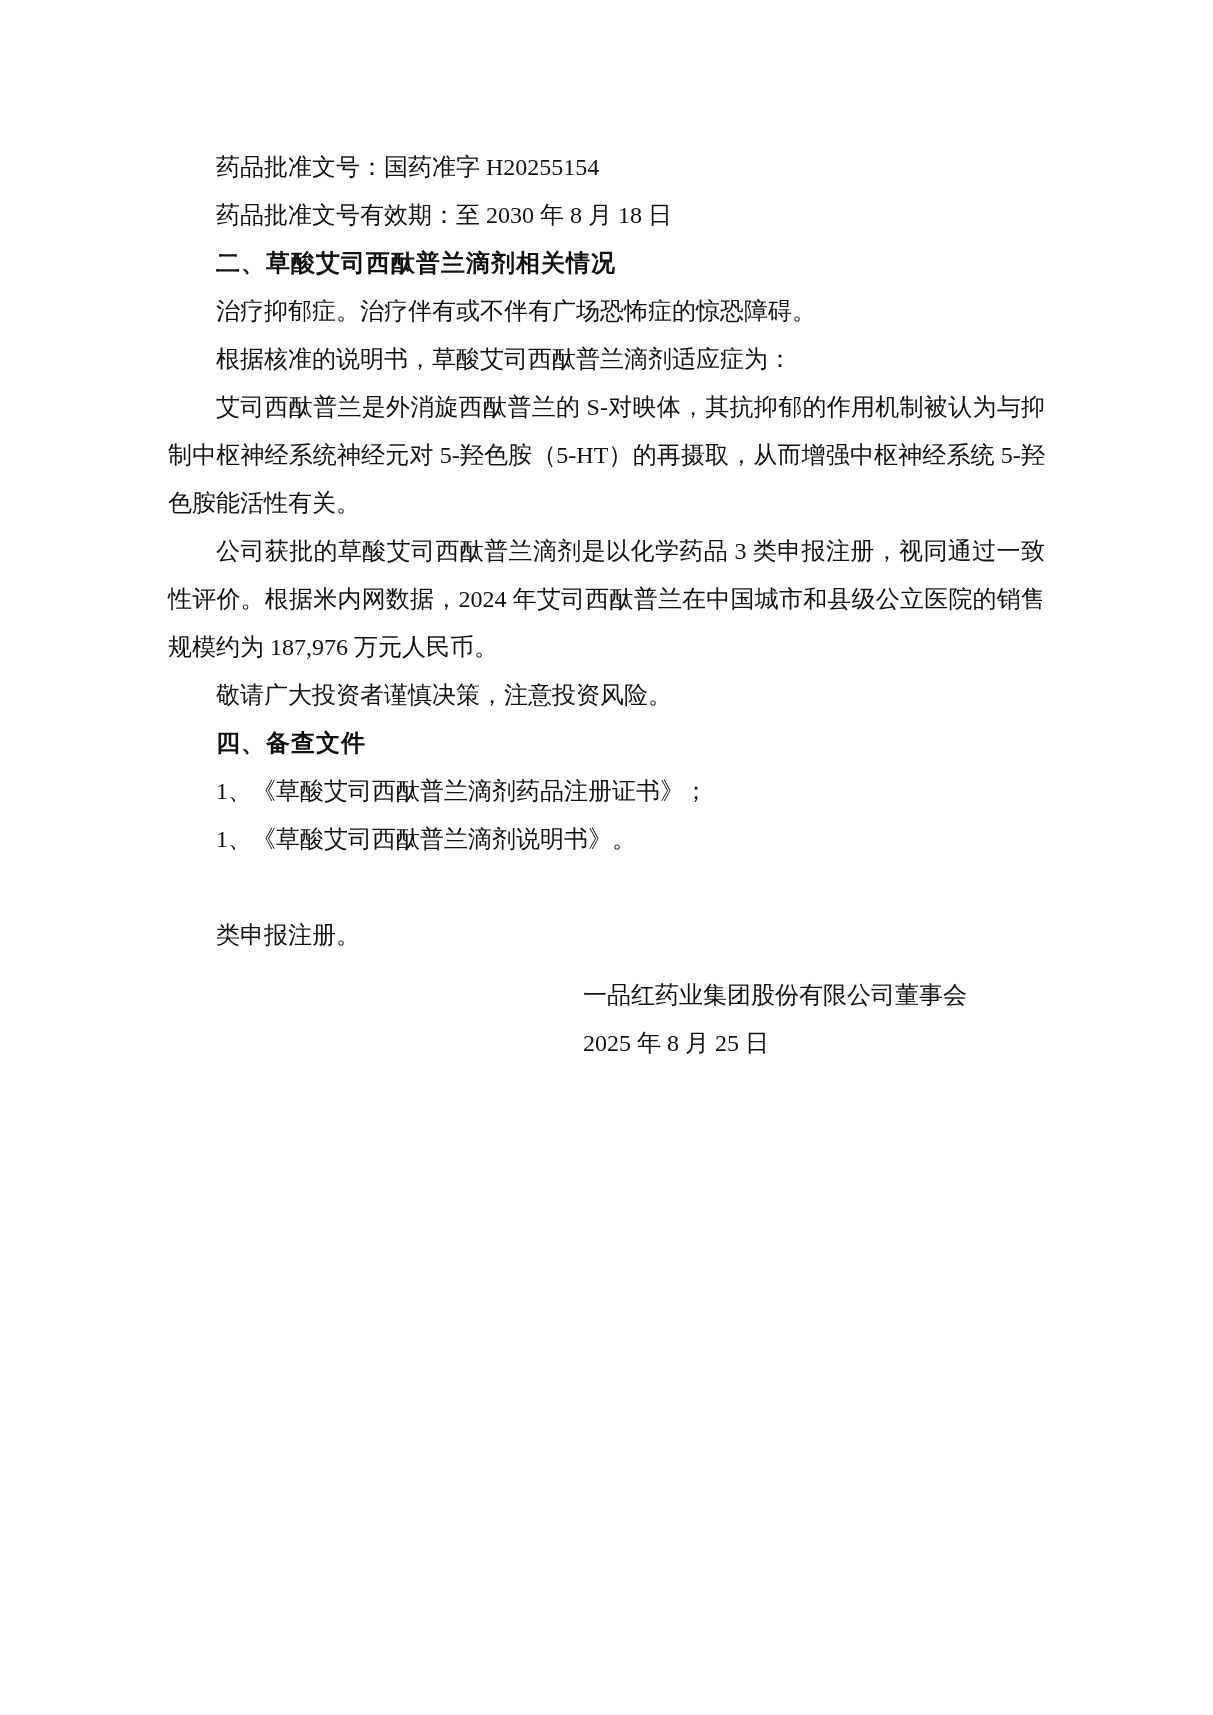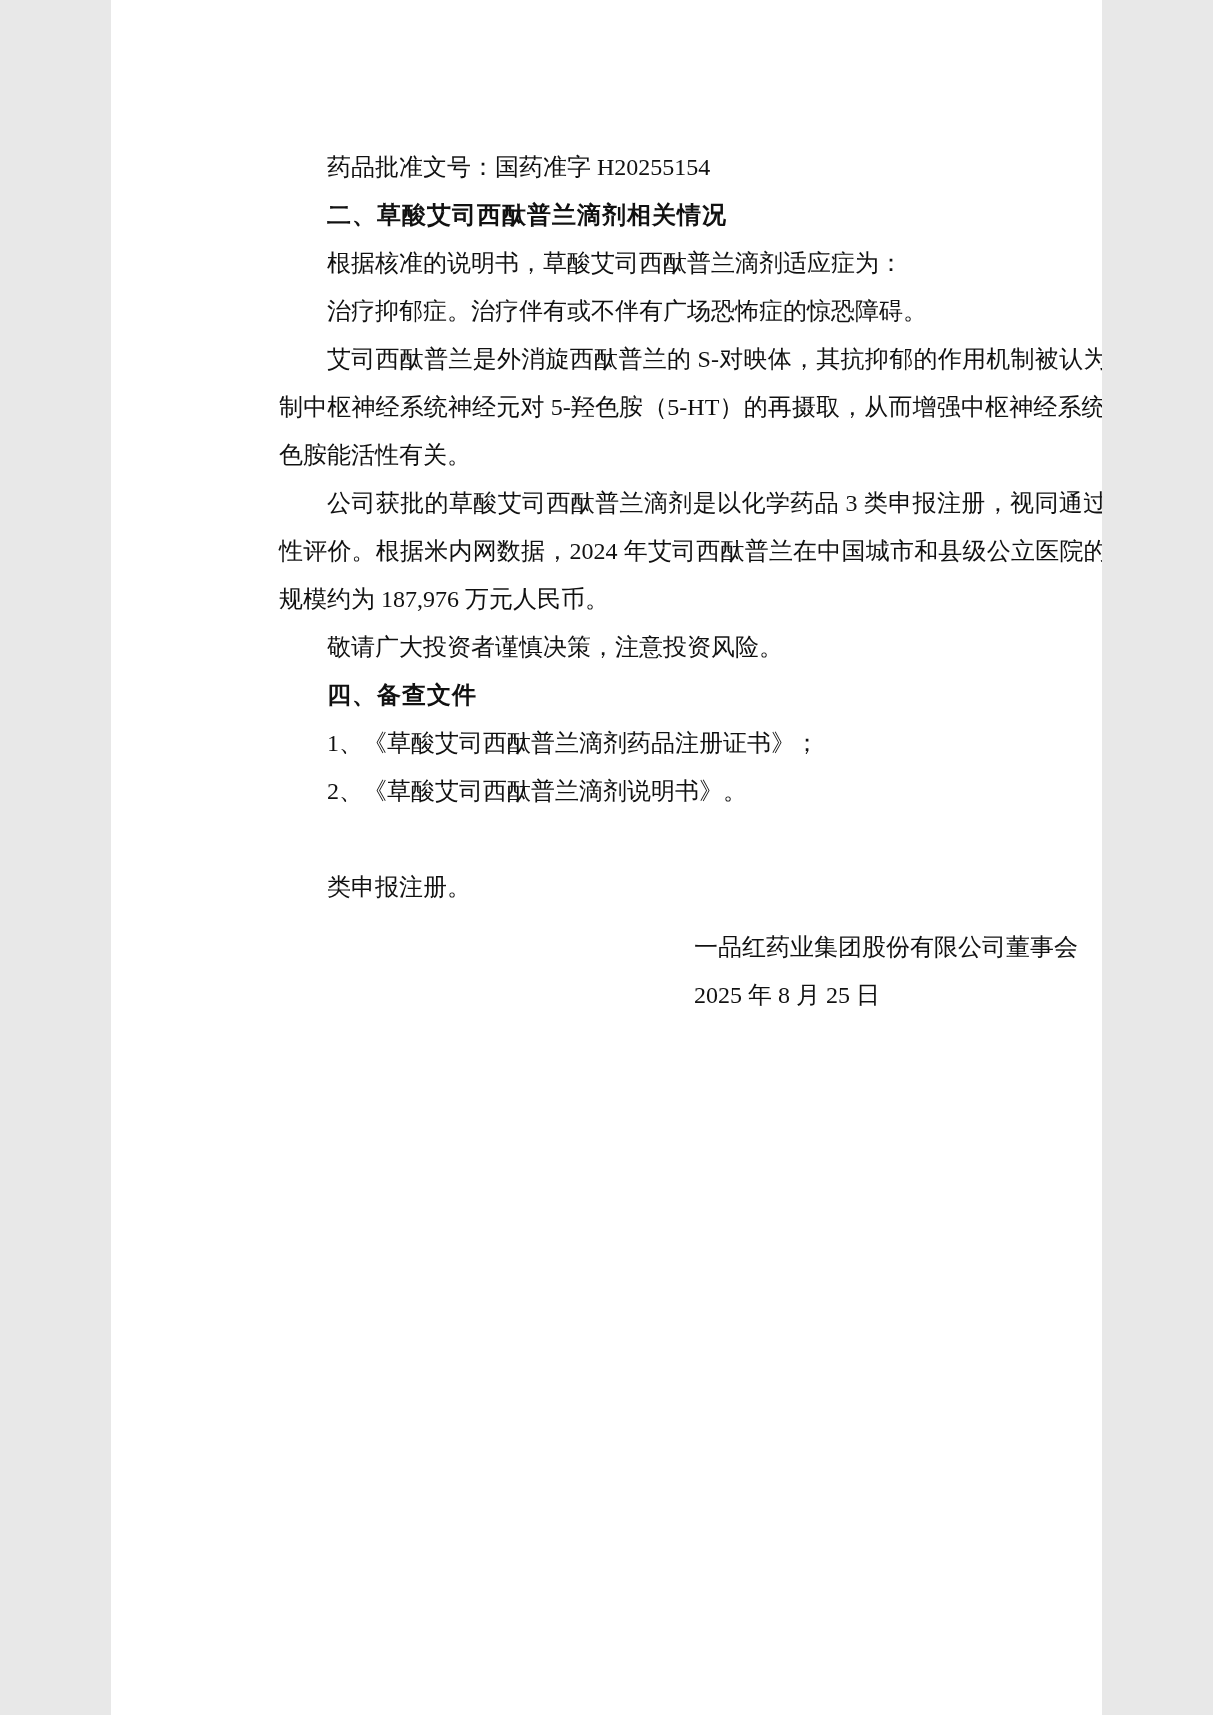--- a/index.html
+++ b/index.html
@@ -2,21 +2,21 @@
 <html lang="zh"><head>
 <meta charset="utf-8">
 <style>
   html, body {
     margin: 0;
     padding: 0;
     background: #e8e8e8;
   }
   .page {
     position: relative;
-    width: 991px;
+    width: 1213px;
     height: 1715px;
     margin: 0 auto;
     background: #ffffff;
     overflow: hidden;
   }
   .content {
     position: absolute;
     top: 143px;
     left: 168px;
     width: 877px;
@@ -45,29 +45,30 @@
     width: fit-content;
   }
 </style>
 </head>
 <body>
 
 <div class="page">
   <div class="content">
     <div>
         <div class="paragraph">药品批准文号：国药准字 H20255154</div>
+        <div class="paragraph">药品批准文号有效期：至 2030 年 8 月 18 日</div>
         <div class="heading">二、草酸艾司西酞普兰滴剂相关情况</div>
+        <div class="paragraph">治疗抑郁症。治疗伴有或不伴有广场恐怖症的惊恐障碍。</div>
         <div class="paragraph">根据核准的说明书，草酸艾司西酞普兰滴剂适应症为：</div>
-        <div class="paragraph">治疗抑郁症。治疗伴有或不伴有广场恐怖症的惊恐障碍。</div>
         <div class="paragraph">艾司西酞普兰是外消旋西酞普兰的 S-对映体，其抗抑郁的作用机制被认为与抑制中枢神经系统神经元对 5-羟色胺（5-HT）的再摄取，从而增强中枢神经系统 5-羟色胺能活性有关。</div>
         <div class="paragraph">公司获批的草酸艾司西酞普兰滴剂是以化学药品 3 类申报注册，视同通过一致性评价。根据米内网数据，2024 年艾司西酞普兰在中国城市和县级公立医院的销售规模约为 187,976 万元人民币。</div>
         <div class="paragraph">敬请广大投资者谨慎决策，注意投资风险。</div>
         <div class="heading">四、备查文件</div>
         <div class="paragraph">1、《草酸艾司西酞普兰滴剂药品注册证书》；</div>
-        <div class="paragraph">2、《草酸艾司西酞普兰滴剂说明书》。</div>
+        <div class="paragraph">1、《草酸艾司西酞普兰滴剂说明书》。</div>
         <div class="spacer"></div>
         <div class="paragraph">类申报注册。</div>
       </div>
     <div class="signature">
       <div>一品红药业集团股份有限公司董事会</div>
       <div>2025 年 8 月 25 日</div>
     </div>
   </div>
 </div>
 

